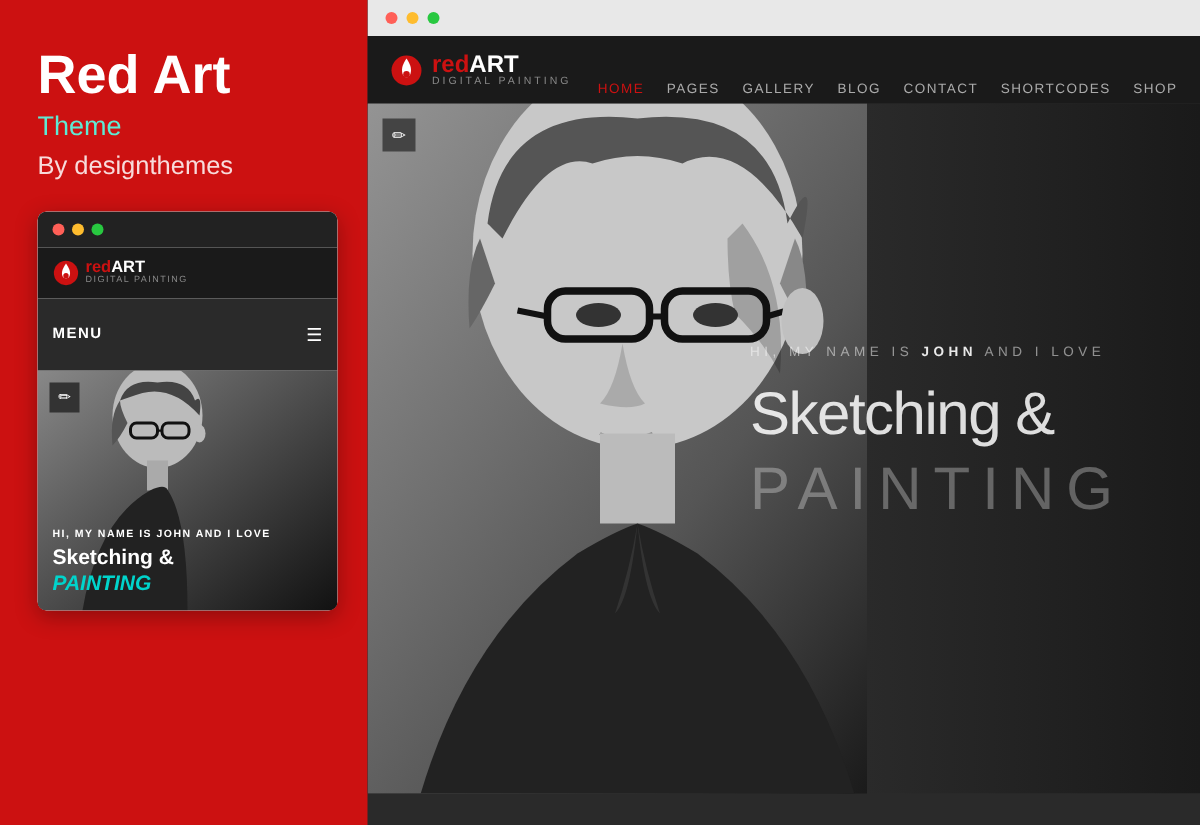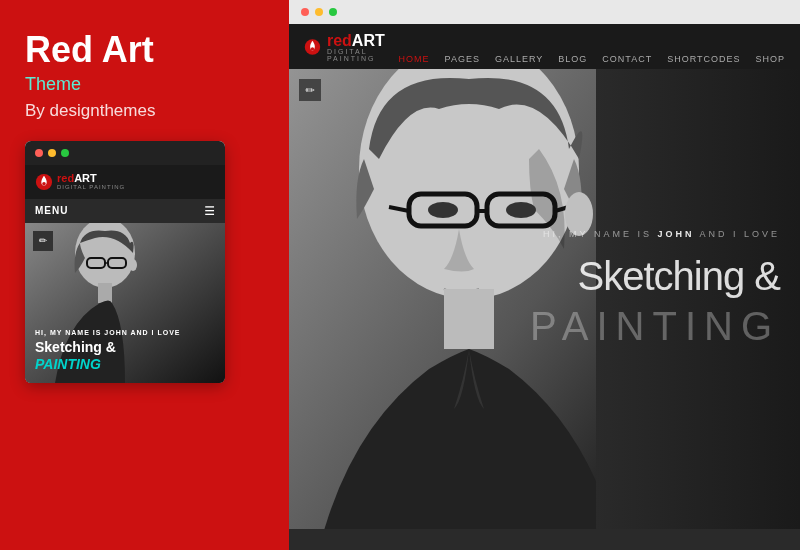--- a/index.html
+++ b/index.html
@@ -7,21 +7,21 @@
       width: 800px;
       height: 550px;
       background: #cc1111;
       font-family: Arial, sans-serif;
       overflow: hidden;
       display: flex;
     }
 
     
     .left-panel {
-      width: 289px;
+      width: 245px;
       background: #cc1111;
       padding: 30px 20px 20px 25px;
       display: flex;
       flex-direction: column;
       flex-shrink: 0;
     }
 
     .theme-title {
       font-size: 36px;
       font-weight: 900;
@@ -102,21 +102,21 @@
 
     .mobile-logo-subtext {
       font-size: 6px;
       color: #888;
       letter-spacing: 1px;
       display: block;
     }
 
     .mobile-menu-bar {
       background: #2a2a2a;
-      padding: 5px 10px;
+      padding: 17px 10px;
       display: flex;
       justify-content: space-between;
       align-items: center;
     }
 
     .mobile-menu-label {
       color: white;
       font-size: 10px;
       font-weight: bold;
       letter-spacing: 1px;
@@ -285,21 +285,21 @@
       left: -20px;
       width: 380px;
       height: 500px;
     }
 
     .desktop-hero-text {
       position: absolute;
       right: 20px;
       top: 50%;
       transform: translateY(-50%);
-      text-align: right;
+      text-align: left;
       width: 280px;
     }
 
     .hero-intro {
       font-size: 9px;
       color: rgba(255,255,255,0.5);
       letter-spacing: 3px;
       text-transform: uppercase;
       margin-bottom: 15px;
     }

